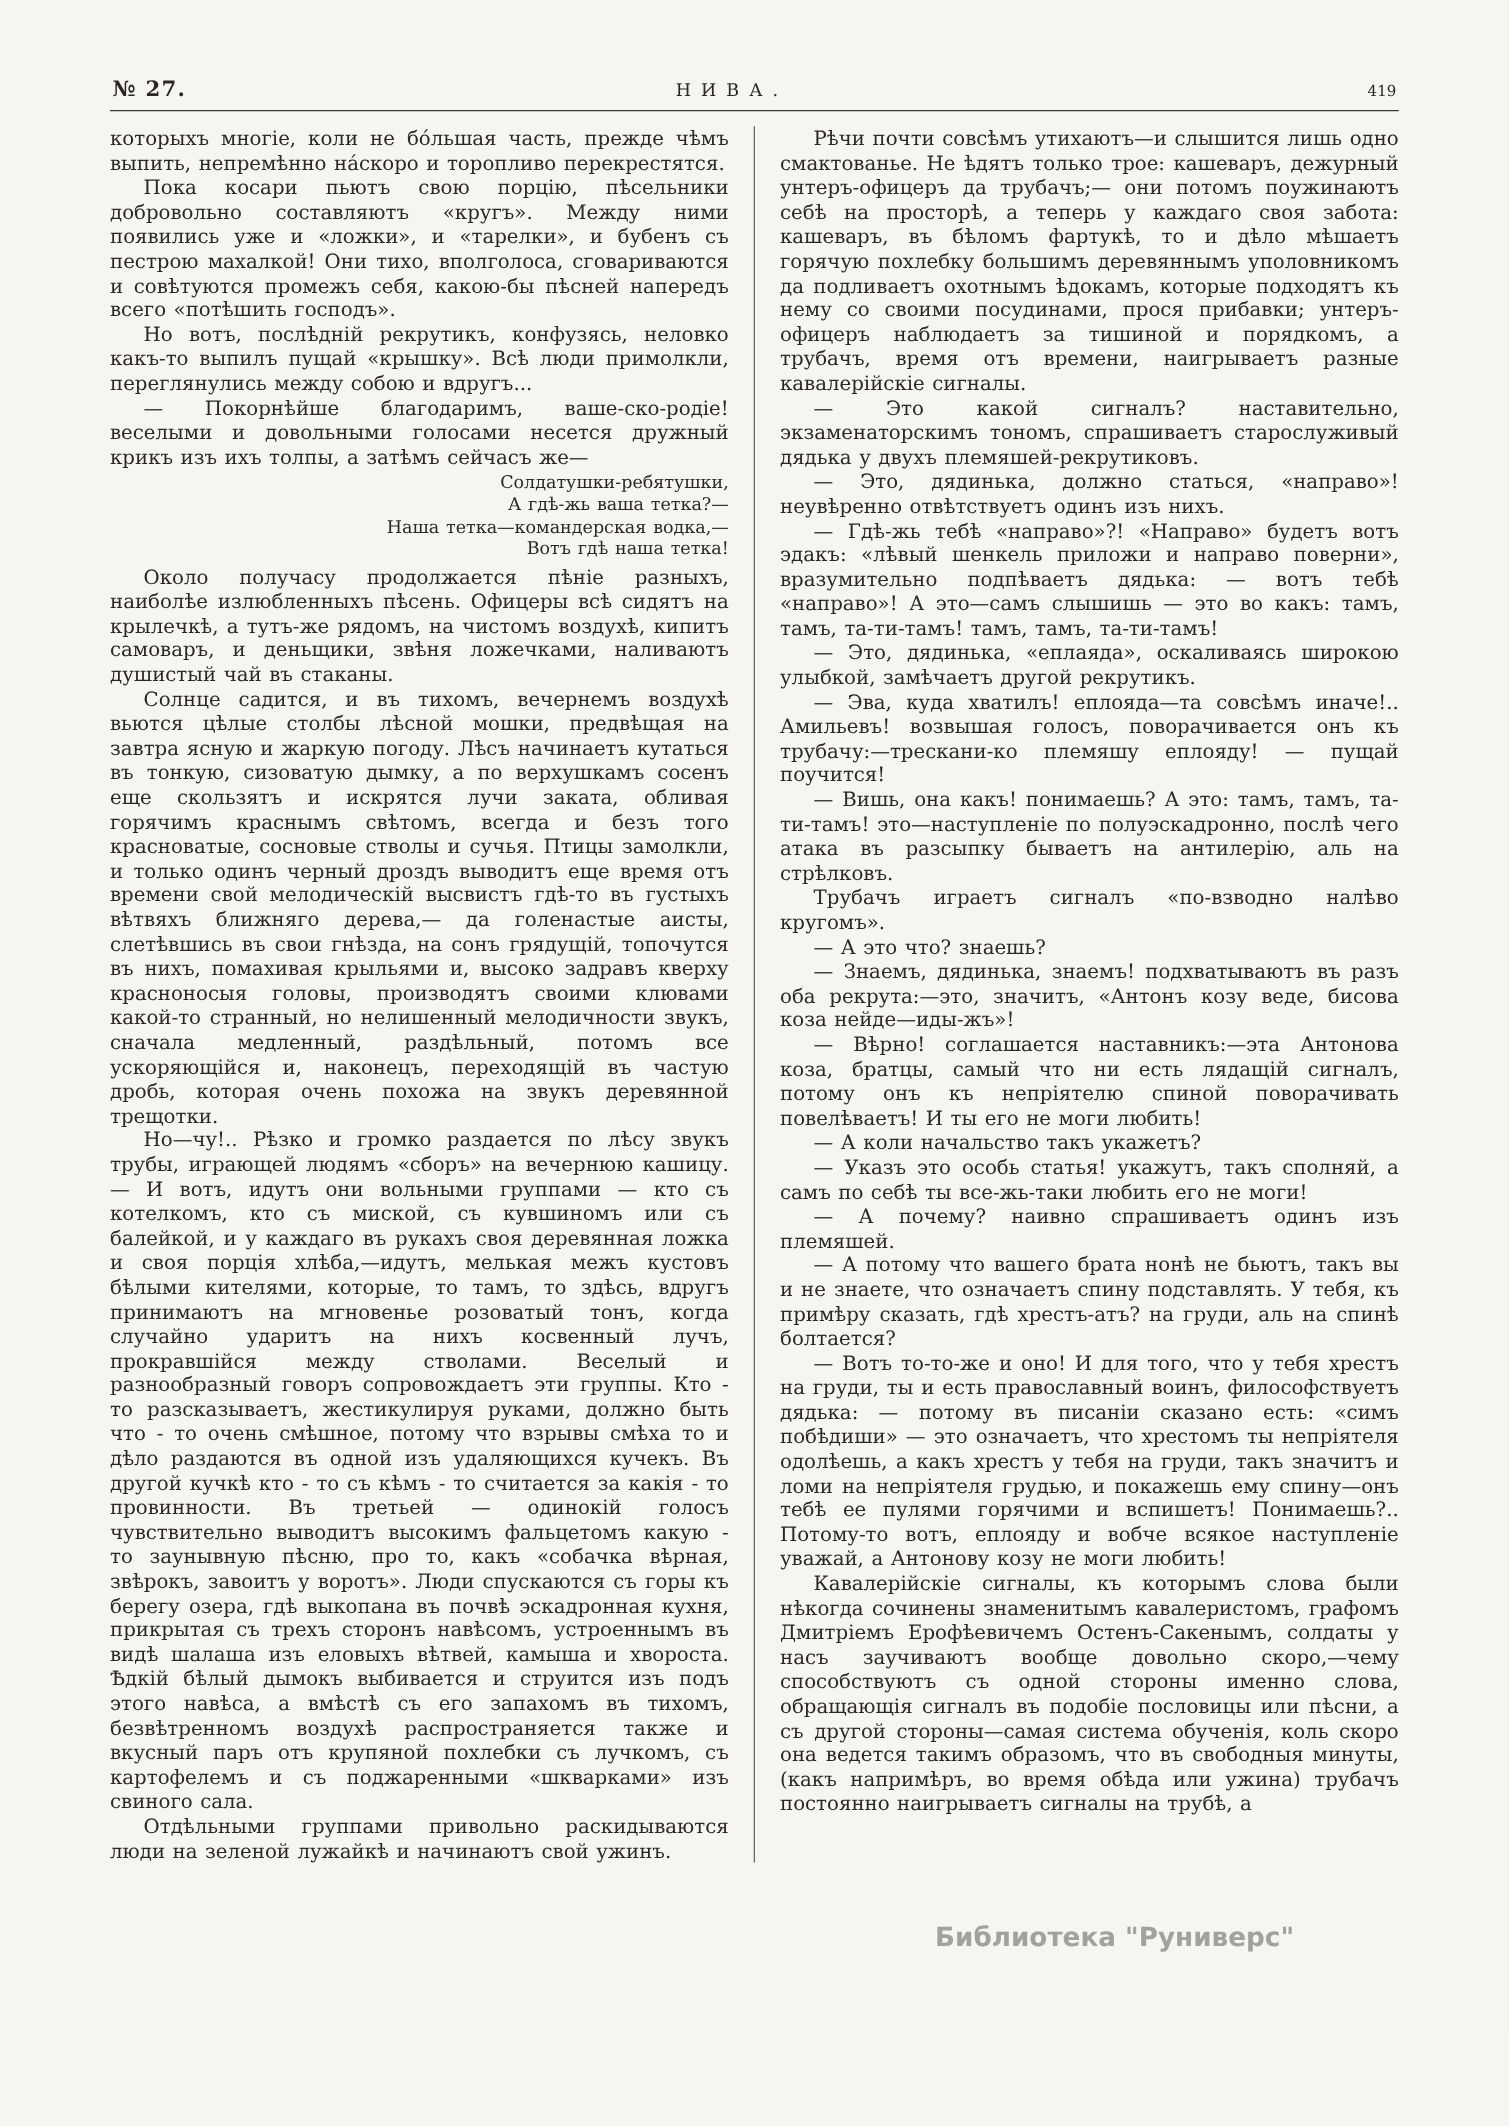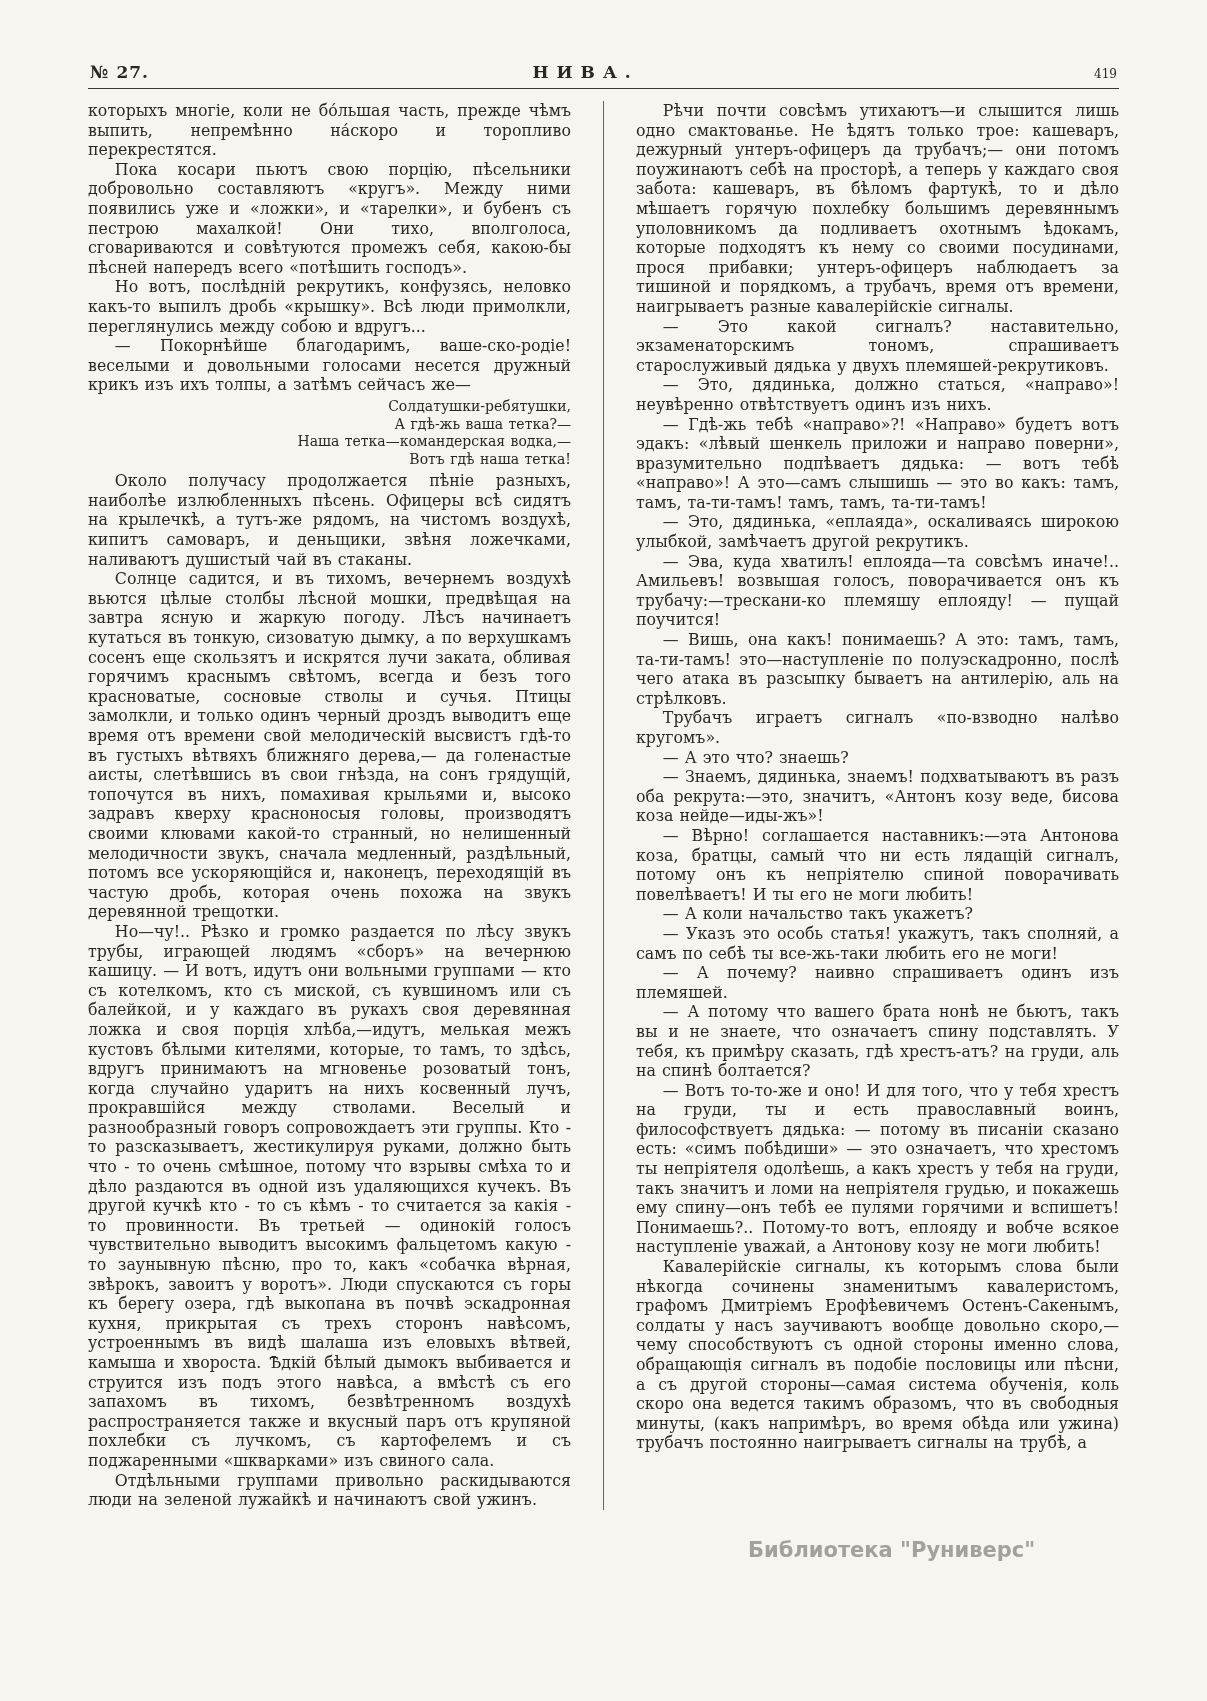--- a/index.html
+++ b/index.html
@@ -25,38 +25,38 @@
     justify-content: space-between;
     align-items: baseline;
     padding: 62px 90px 6px 90px;
   }
   .issue {
     font-weight: bold;
     font-size: 17px;
     letter-spacing: 1px;
   }
   .title {
-    font-weight: bold;
-    font-size: 17px;
+    font-weight: normal;
+    font-size: 14px;
     letter-spacing: 8px;
     
     transform: translateX(-36px);
   }
   .page-num {
     font-size: 12px;
   }
   .header-rule {
     margin: 0 88px;
     border-top: 1.5px solid #3c3933;
     height: 0;
   }
   .columns {
     display: grid;
     grid-template-columns: 1fr 1px 1fr;
-    column-gap: 32px;
+    column-gap: 20px;
     margin: 12px 88px 0 88px;
   }
   .col-rule {
     width: 1px;
     background: #6a665e;
   }
   .column {
     text-align: justify;
     font-size: 15.8px;
     line-height: 19.6px;
@@ -95,21 +95,21 @@
     <span class="title">НИВА.</span>
     <span class="page-num">419</span>
   </header>
 
   <div class="header-rule"></div>
 
   <div class="columns">
     <div class="column" id="col-left">
         <p class="para">которыхъ многіе, коли не бо́льшая часть, прежде чѣмъ выпить, непремѣнно на́скоро и торопливо перекрестятся.</p>
         <p class="para indent">Пока косари пьютъ свою порцію, пѣсельники добровольно составляютъ «кругъ». Между ними появились уже и «ложки», и «тарелки», и бубенъ съ пестрою махалкой! Они тихо, вполголоса, сговариваются и совѣтуются промежъ себя, какою-бы пѣсней напередъ всего «потѣшить господъ».</p>
-        <p class="para indent">Но вотъ, послѣдній рекрутикъ, конфузясь, неловко какъ-то выпилъ дробь «крышку». Всѣ люди примолкли, переглянулись между собою и вдругъ...</p>
+        <p class="para indent">Но вотъ, послѣдній рекрутикъ, конфузясь, неловко какъ-то выпилъ пущай «крышку». Всѣ люди примолкли, переглянулись между собою и вдругъ...</p>
         <p class="para indent">— Покорнѣйше благодаримъ, ваше-ско-родіе! веселыми и довольными голосами несется дружный крикъ изъ ихъ толпы, а затѣмъ сейчасъ же—</p>
         <div class="verse">
           <div class="verse-line">Солдатушки-ребятушки,</div>
           <div class="verse-line">А гдѣ-жь ваша тетка?—</div>
           <div class="verse-line">Наша тетка—командерская водка,—</div>
           <div class="verse-line">Вотъ гдѣ наша тетка!</div>
         </div>
         <p class="para indent">Около получасу продолжается пѣніе разныхъ, наиболѣе излюбленныхъ пѣсень. Офицеры всѣ сидятъ на крылечкѣ, а тутъ-же рядомъ, на чистомъ воздухѣ, кипитъ самоваръ, и деньщики, звѣня ложечками, наливаютъ душистый чай въ стаканы.</p>
         <p class="para indent">Солнце садится, и въ тихомъ, вечернемъ воздухѣ вьются цѣлые столбы лѣсной мошки, предвѣщая на завтра ясную и жаркую погоду. Лѣсъ начинаетъ кутаться въ тонкую, сизоватую дымку, а по верхушкамъ сосенъ еще скользятъ и искрятся лучи заката, обливая горячимъ краснымъ свѣтомъ, всегда и безъ того красноватые, сосновые стволы и сучья. Птицы замолкли, и только одинъ черный дроздъ выводитъ еще время отъ времени свой мелодическій высвистъ гдѣ-то въ густыхъ вѣтвяхъ ближняго дерева,— да голенастые аисты, слетѣвшись въ свои гнѣзда, на сонъ грядущій, топочутся въ нихъ, помахивая крыльями и, высоко задравъ кверху красноносыя головы, производятъ своими клювами какой-то странный, но нелишенный мелодичности звукъ, сначала медленный, раздѣльный, потомъ все ускоряющійся и, наконецъ, переходящій въ частую дробь, которая очень похожа на звукъ деревянной трещотки.</p>
         <p class="para indent">Но—чу!.. Рѣзко и громко раздается по лѣсу звукъ трубы, играющей людямъ «сборъ» на вечернюю кашицу. — И вотъ, идутъ они вольными группами — кто съ котелкомъ, кто съ миской, съ кувшиномъ или съ балейкой, и у каждаго въ рукахъ своя деревянная ложка и своя порція хлѣба,—идутъ, мелькая межъ кустовъ бѣлыми кителями, которые, то тамъ, то здѣсь, вдругъ принимаютъ на мгновенье розоватый тонъ, когда случайно ударитъ на нихъ косвенный лучъ, прокравшійся между стволами. Веселый и разнообразный говоръ сопровождаетъ эти группы. Кто - то разсказываетъ, жестикулируя руками, должно быть что - то очень смѣшное, потому что взрывы смѣха то и дѣло раздаются въ одной изъ удаляющихся кучекъ. Въ другой кучкѣ кто - то съ кѣмъ - то считается за какія - то провинности. Въ третьей — одинокій голосъ чувствительно выводитъ высокимъ фальцетомъ какую - то заунывную пѣсню, про то, какъ «собачка вѣрная, звѣрокъ, завоитъ у воротъ». Люди спускаются съ горы къ берегу озера, гдѣ выкопана въ почвѣ эскадронная кухня, прикрытая съ трехъ сторонъ навѣсомъ, устроеннымъ въ видѣ шалаша изъ еловыхъ вѣтвей, камыша и хвороста. Ѣдкій бѣлый дымокъ выбивается и струится изъ подъ этого навѣса, а вмѣстѣ съ его запахомъ въ тихомъ, безвѣтренномъ воздухѣ распространяется также и вкусный паръ отъ крупяной похлебки съ лучкомъ, съ картофелемъ и съ поджаренными «шкварками» изъ свиного сала.</p>

